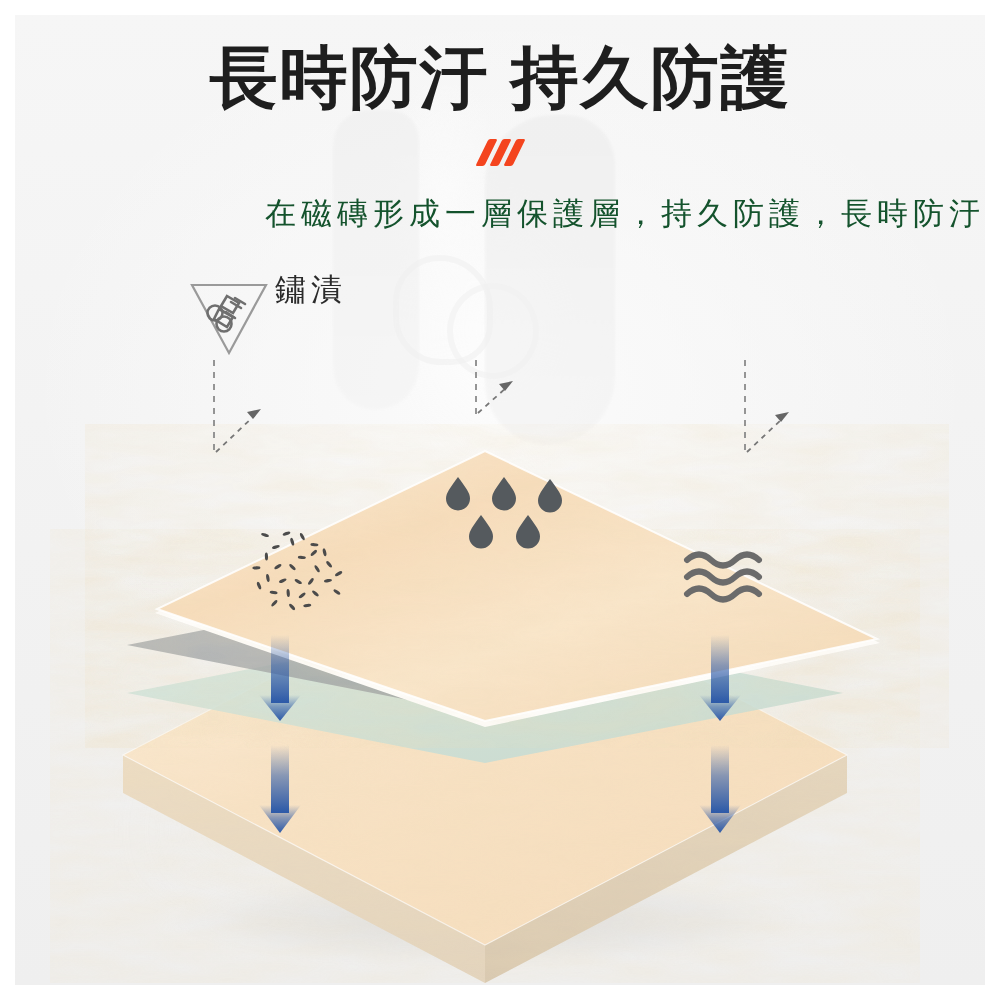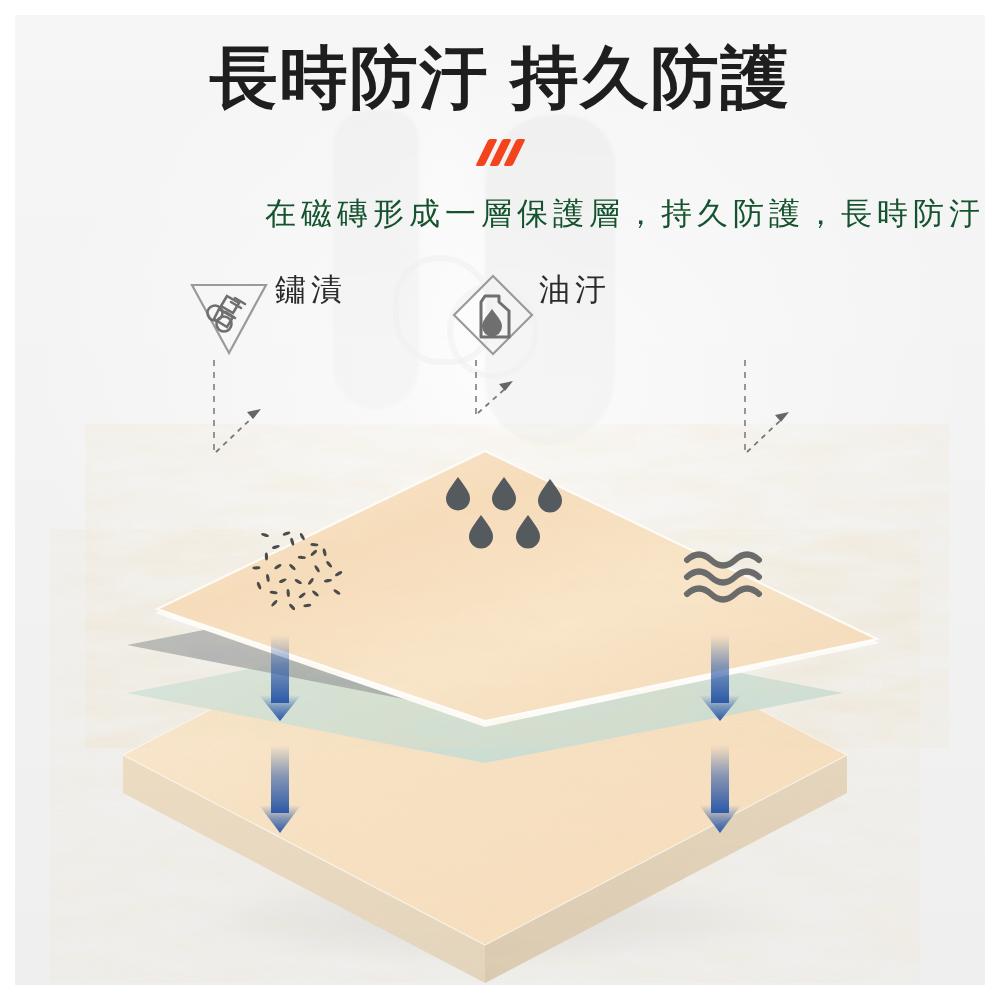--- a/index.html
+++ b/index.html
@@ -182,30 +182,20 @@
             <path d="M36 40 L50 48 L44 58 L31 50 Z"></path>
             <path d="M43 43 L52 49"></path>
             <circle cx="32" cy="44" r="7.5"></circle>
             <circle cx="41" cy="55" r="7.5"></circle>
           </g>
         </svg>
       </div>
       <span class="lbl">鏽漬</span>
     </div>
 
-    <div class="stain" id="stain-1">
-      <div class="shape">
-        <svg viewBox="0 0 92 92">
-          <polygon points="46,7 85,46 46,85 7,46" fill="none" stroke="#9a9a9a" stroke-width="2.2"></polygon>
-          <path d="M38 27 h14 v6 l10 9 v26 h-28 v-35 z" fill="none" stroke="#6f6f6f" stroke-width="3" stroke-linejoin="round"></path>
-          <path d="M45 40 c7 9 10 13 10 17.5 a10 10 0 0 1 -20 0 C35 53 38 49 45 40 z" fill="#6f6f6f"></path>
-        </svg>
-      </div>
-      <span class="lbl">油汙</span>
-    </div>
 
   </div>
 
   <svg class="guides" viewBox="0 0 970 970">
     <g stroke="#8a8a8a" fill="none" stroke-width="1.8" stroke-dasharray="6 6">
       <path d="M199 345 L199 440"></path>
       <path d="M461 345 L461 400"></path>
       <path d="M730 345 L730 440"></path>
     </g>
     <g stroke="#777" fill="none" stroke-width="1.8" stroke-dasharray="5 5">

